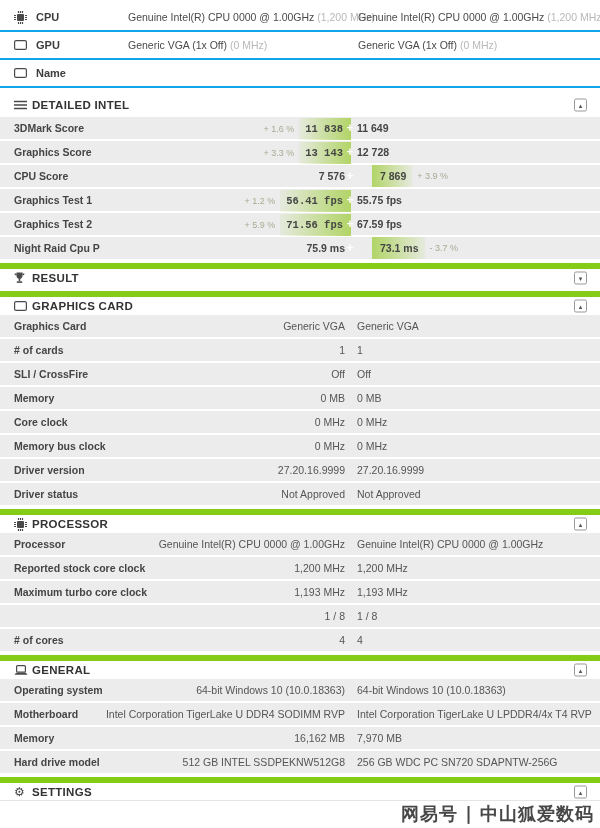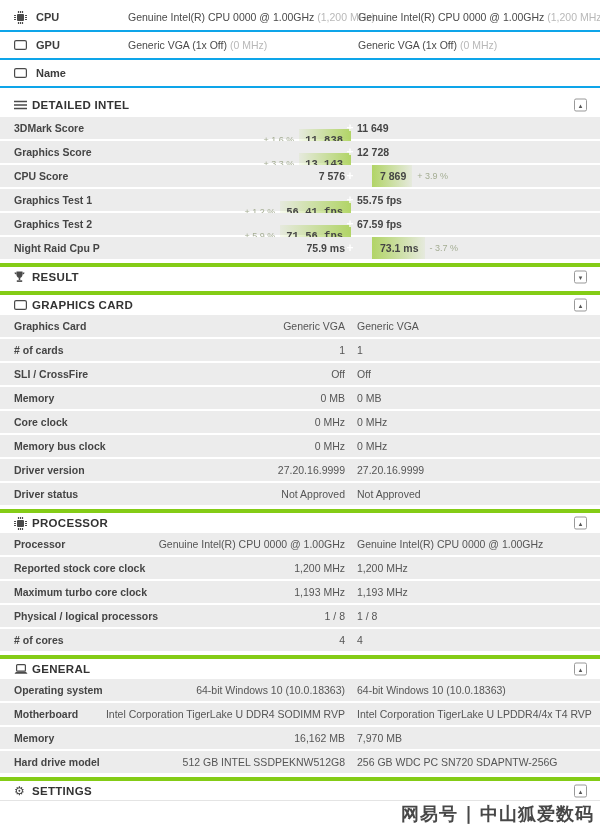--- a/index.html
+++ b/index.html
@@ -11,40 +11,40 @@
   .page{padding-top:4px;}
   
   .top-row{height:28px;box-sizing:border-box;border-bottom:2px solid #0ea5e9;
     position:relative;display:flex;align-items:center;padding-left:14px;background:#fff;}
   .ricon{width:16px;display:inline-flex;align-items:center;margin-right:6px;}
   .top-row .rlabel{font-weight:bold;font-size:11px;color:#3d3d3d;}
   .top-col1{position:absolute;left:128px;font-size:10.5px;white-space:nowrap;}
   .top-col2{position:absolute;left:358px;font-size:10.5px;white-space:nowrap;}
   .sub{color:#b8b8b8;}
   
-  .section-header{height:24px;box-sizing:border-box;margin-top:4px;border-top:4px solid #84cc16;
+  .section-header{height:24px;box-sizing:border-box;margin-top:4px;border-top:6px solid #84cc16;
     display:flex;align-items:center;padding-left:14px;position:relative;background:#fff;}
   .section-header.first{border-top:none;margin-top:5px;}
   .section-header.with-bottom{border-bottom:1px solid #e4e4e4;}
   .hicon{width:18px;display:inline-flex;align-items:center;}
   .htitle{font-weight:bold;font-size:11.5px;color:#333;letter-spacing:0.3px;}
   .gear{font-size:12px;color:#444;line-height:1;}
   .collapse-btn{position:absolute;right:13px;top:50%;transform:translateY(-50%);
     width:13px;height:13px;box-sizing:border-box;border:1px solid #999;border-radius:2px;
     display:flex;align-items:center;justify-content:center;background:#fff;cursor:pointer;}
   .caret{font-size:7px;color:#555;line-height:1;}
   
   .rows{margin-bottom:3px;}
   .data-row{height:22px;margin-bottom:2px;background:#ececec;position:relative;
     font-size:10.5px;line-height:22px;white-space:nowrap;}
   .lbl{position:absolute;left:14px;font-weight:bold;color:#454545;}
   .v1{position:absolute;right:255px;color:#555;}
   .v2{position:absolute;left:357px;color:#555;}
   .scoreval{font-weight:bold;color:#454545;}
-  .swrap1{position:absolute;right:249px;top:15px;height:16px;display:flex;align-items:center;}
+  .swrap1{position:absolute;right:249px;top:4px;height:16px;display:flex;align-items:center;}
   .swrap2{position:absolute;left:372px;top:0;height:22px;display:flex;align-items:center;}
   .pct{font-size:9px;color:#a4ad93;margin:0 5px;}
   .greenbox{display:inline-block;height:22px;line-height:22px;padding:0 6px;
     font-weight:bold;color:#454545;}
   .g1box{background:linear-gradient(to right, rgba(174,211,95,0.10), rgba(174,211,95,0.95));padding-right:8px;font-family:Liberation Mono, monospace;}
   .g2box{background:linear-gradient(to right, rgba(174,211,95,0.95), rgba(174,211,95,0.10));padding-left:8px;}
   .plus{position:absolute;left:343px;top:0;width:14px;text-align:center;
     color:#ffffff;font-weight:bold;font-size:12px;line-height:22px;z-index:2;}
   
   .watermark{position:absolute;right:6px;bottom:2px;font-size:18px;font-weight:bold;
@@ -258,21 +258,20 @@
         <span class="lbl">Reported stock core clock</span>
         <span class="v1">1,200 MHz</span>
         <span class="v2">1,200 MHz</span>
       </div>
     <div class="data-row">
         <span class="lbl">Maximum turbo core clock</span>
         <span class="v1">1,193 MHz</span>
         <span class="v2">1,193 MHz</span>
       </div>
     <div class="data-row">
-        <span class="lbl">Physical / logical processors</span>
         <span class="v1">1 / 8</span>
         <span class="v2">1 / 8</span>
       </div>
     <div class="data-row">
         <span class="lbl"># of cores</span>
         <span class="v1">4</span>
         <span class="v2">4</span>
       </div>
   </div>
 

